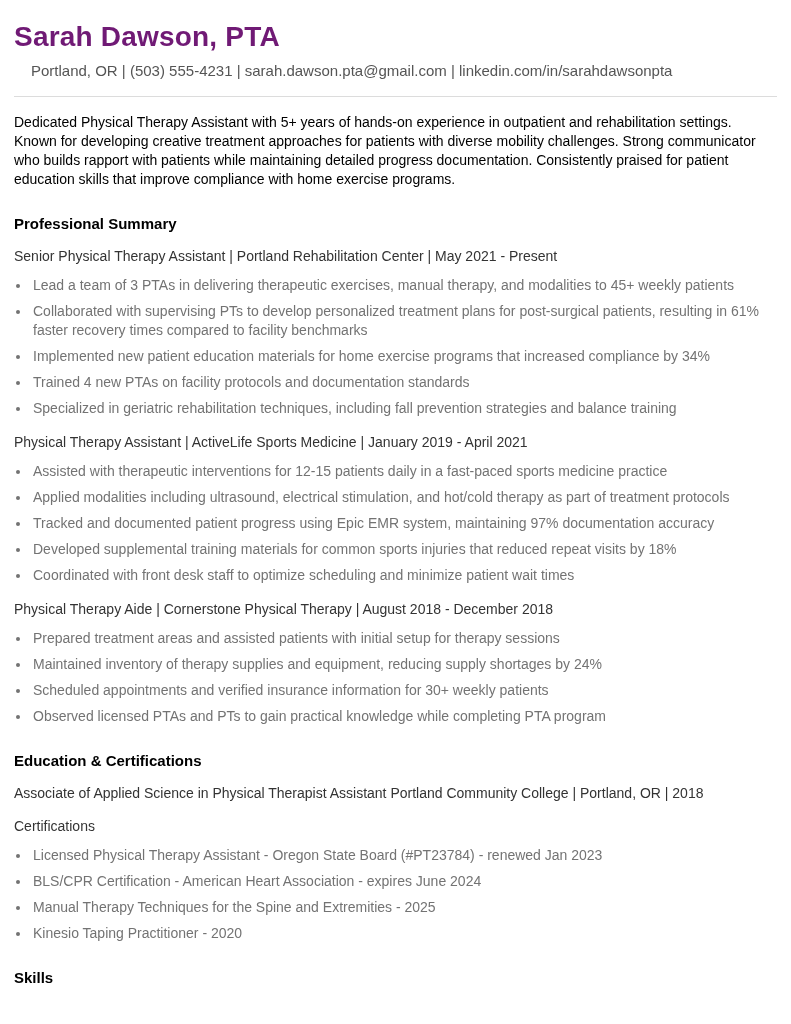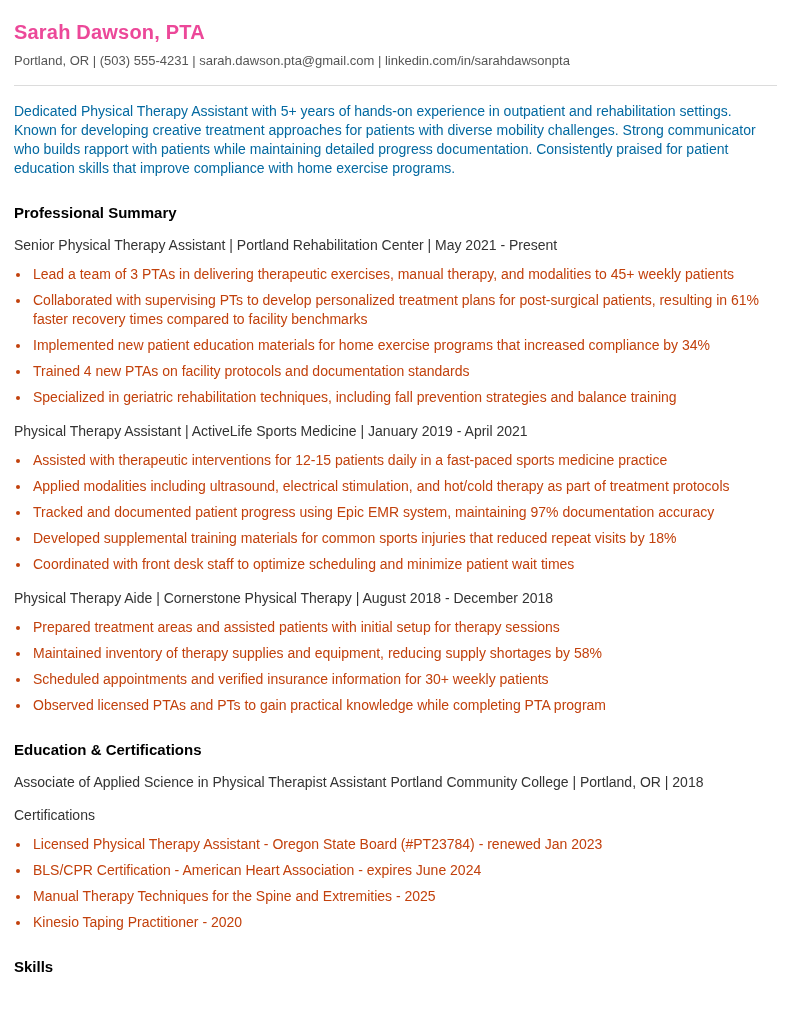--- a/index.html
+++ b/index.html
@@ -7,41 +7,41 @@
     width: 791px;
     height: 1024px;
     overflow: hidden;
     background: #ffffff;
     font-family: "Liberation Sans", "DejaVu Sans", sans-serif;
     color: #555555;
   }
   .resume { padding: 8px 14px 0 14px; }
 
   .name {
-    font-size: 20px;
+    font-size: 28px;
     font-weight: 700;
-    color: #ec4899;
+    color: #701a75;
     margin: 13px 0 0 0;
     letter-spacing: 0.2px;
   }
   .contact {
-    font-size: 13px;
+    font-size: 15px;
     color: #555555;
-    margin: 9px 0 0 0;
+    margin: 9px 0 0 17px;
   }
   .divider {
     border: none;
     border-top: 1px solid #dcdcdc;
     margin: 17px 0 0 0;
     height: 0;
   }
   .summary {
     font-size: 14px;
     line-height: 19px;
-    color: #0369a1;
+    color: #000000;
     margin: 16px 0 0 0;
   }
   h2.section {
     font-size: 15px;
     font-weight: 700;
     color: #000000;
     margin: 26px 0 0 0;
   }
   h3.sub {
     font-size: 14px;
@@ -51,21 +51,21 @@
     line-height: 18px;
   }
   ul.bullets {
     list-style: disc;
     margin: 11px 0 0 0;
     padding: 0 0 0 17px;
   }
   ul.bullets li {
     font-size: 14px;
     line-height: 19px;
-    color: #c2410c;
+    color: #737373;
     margin: 0 0 7px 0;
     padding-left: 2px;
   }
   ul.bullets li:last-child { margin-bottom: 0; }
 </style>
 </head>
 <body>
 
 <main class="resume">
 
@@ -97,21 +97,21 @@
       <li>Tracked and documented patient progress using Epic EMR system, maintaining 97% documentation accuracy</li>
       <li>Developed supplemental training materials for common sports injuries that reduced repeat visits by 18%</li>
       <li>Coordinated with front desk staff to optimize scheduling and minimize patient wait times</li>
     </ul>
   </section>
 
   <section>
     <h3 class="sub">Physical Therapy Aide | Cornerstone Physical Therapy | August 2018 - December 2018</h3>
     <ul class="bullets">
       <li>Prepared treatment areas and assisted patients with initial setup for therapy sessions</li>
-      <li>Maintained inventory of therapy supplies and equipment, reducing supply shortages by 58%</li>
+      <li>Maintained inventory of therapy supplies and equipment, reducing supply shortages by 24%</li>
       <li>Scheduled appointments and verified insurance information for 30+ weekly patients</li>
       <li>Observed licensed PTAs and PTs to gain practical knowledge while completing PTA program</li>
     </ul>
   </section>
 
   <h2 class="section">Education &amp; Certifications</h2>
 
   <section>
     <h3 class="sub">Associate of Applied Science in Physical Therapist Assistant Portland Community College | Portland, OR | 2018</h3>
     <h3 class="sub">Certifications</h3>

